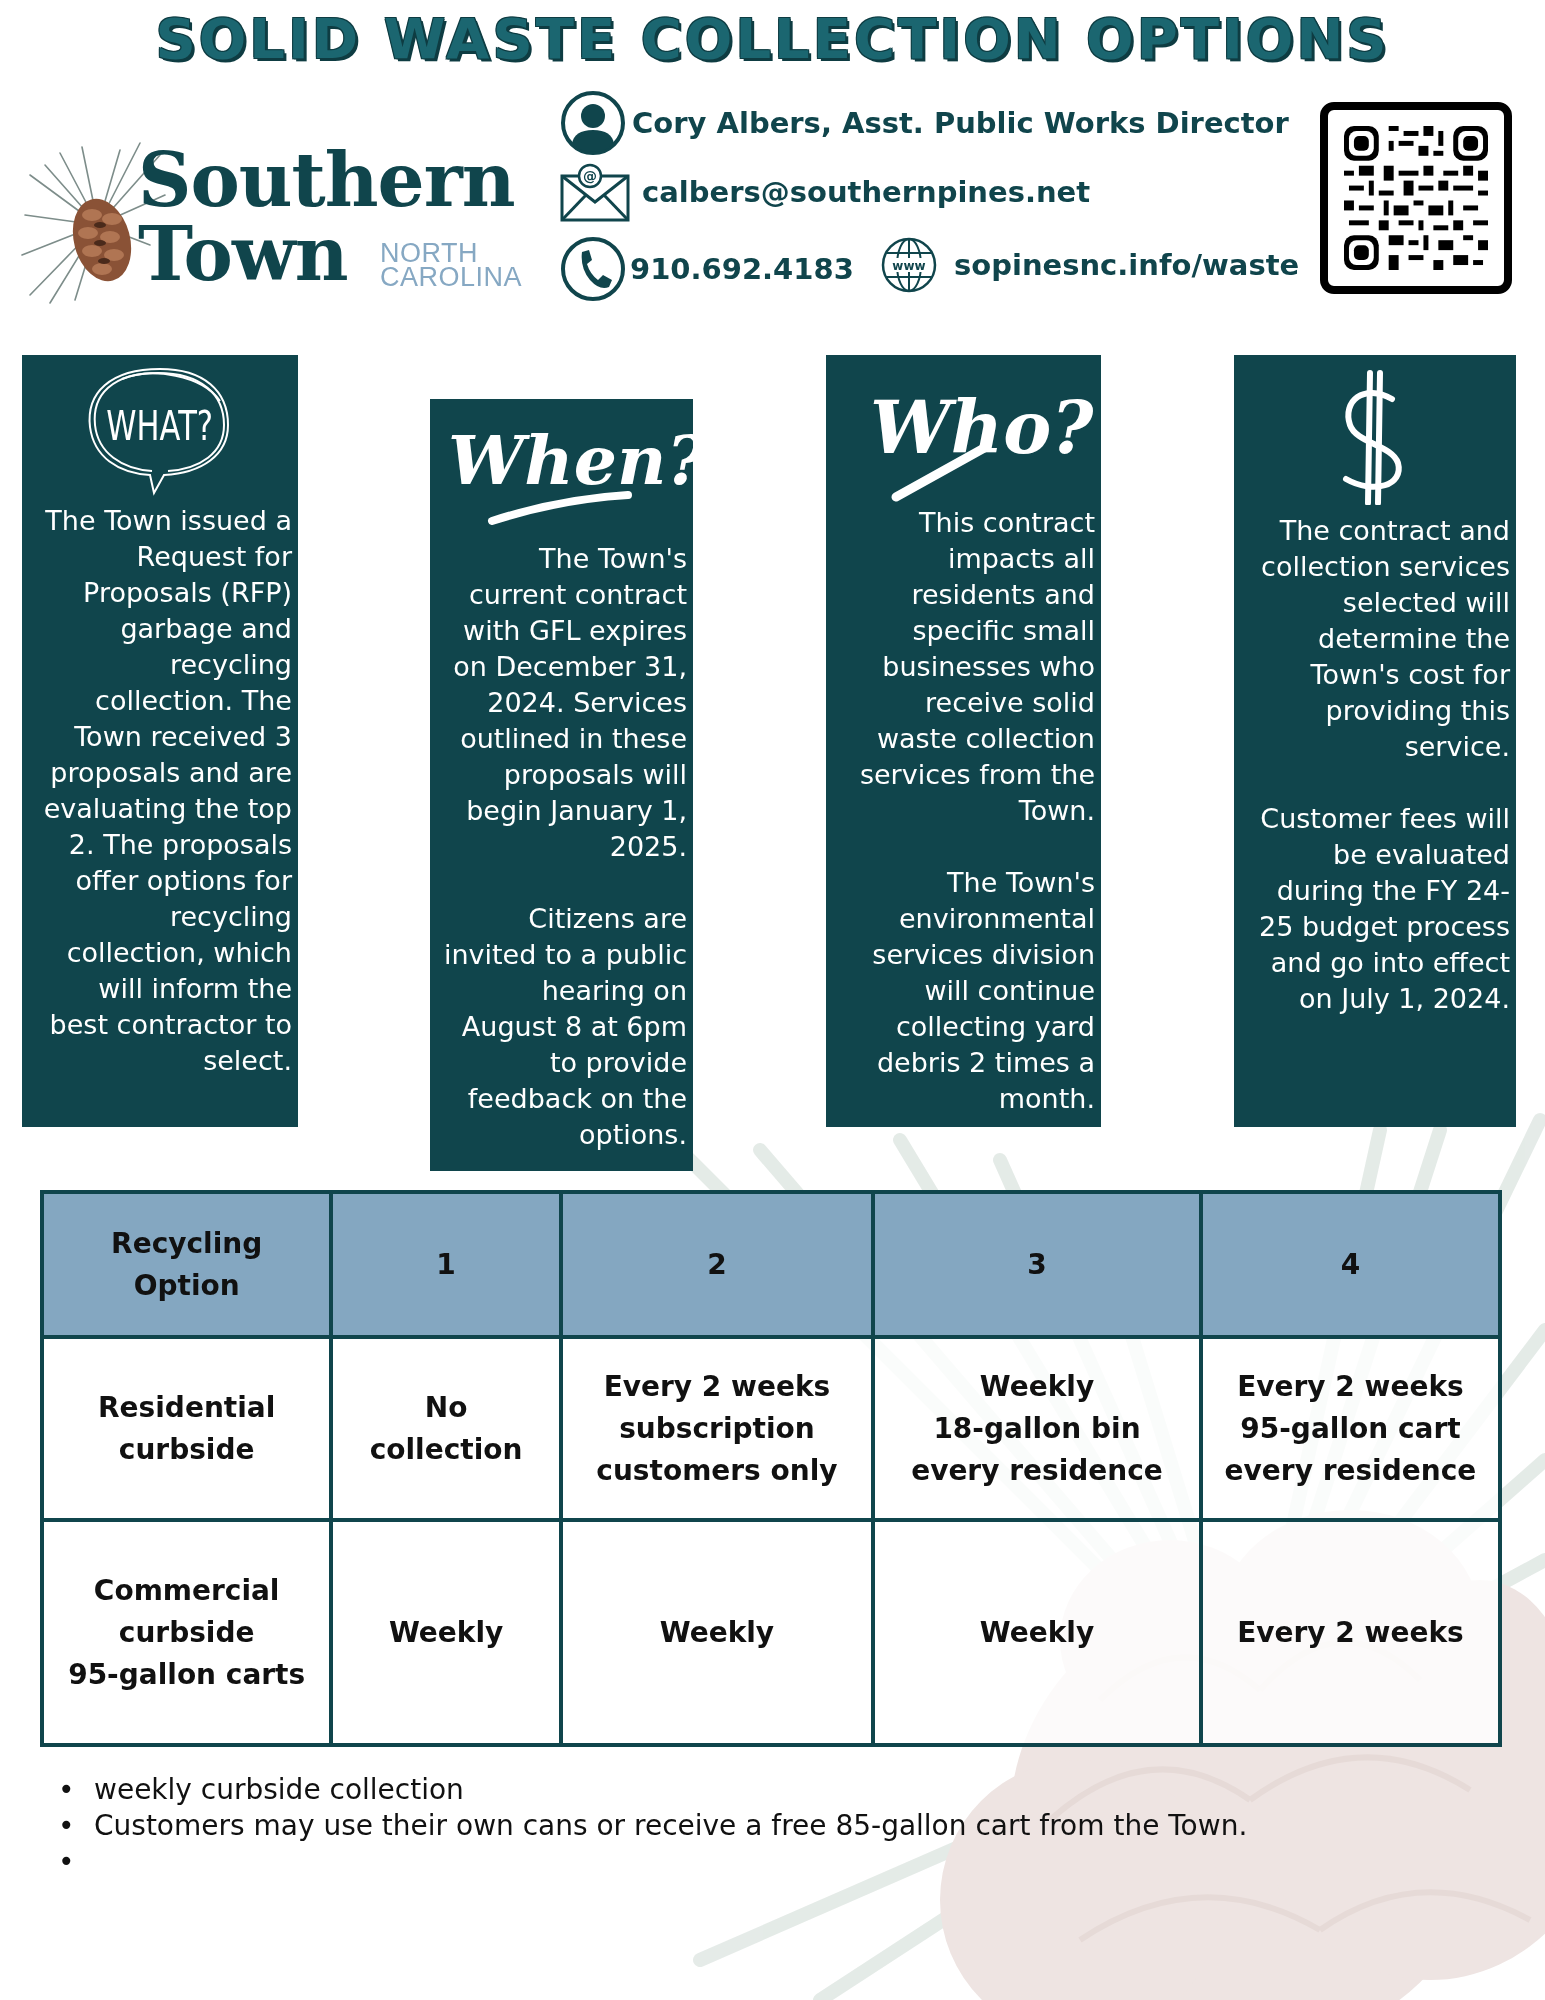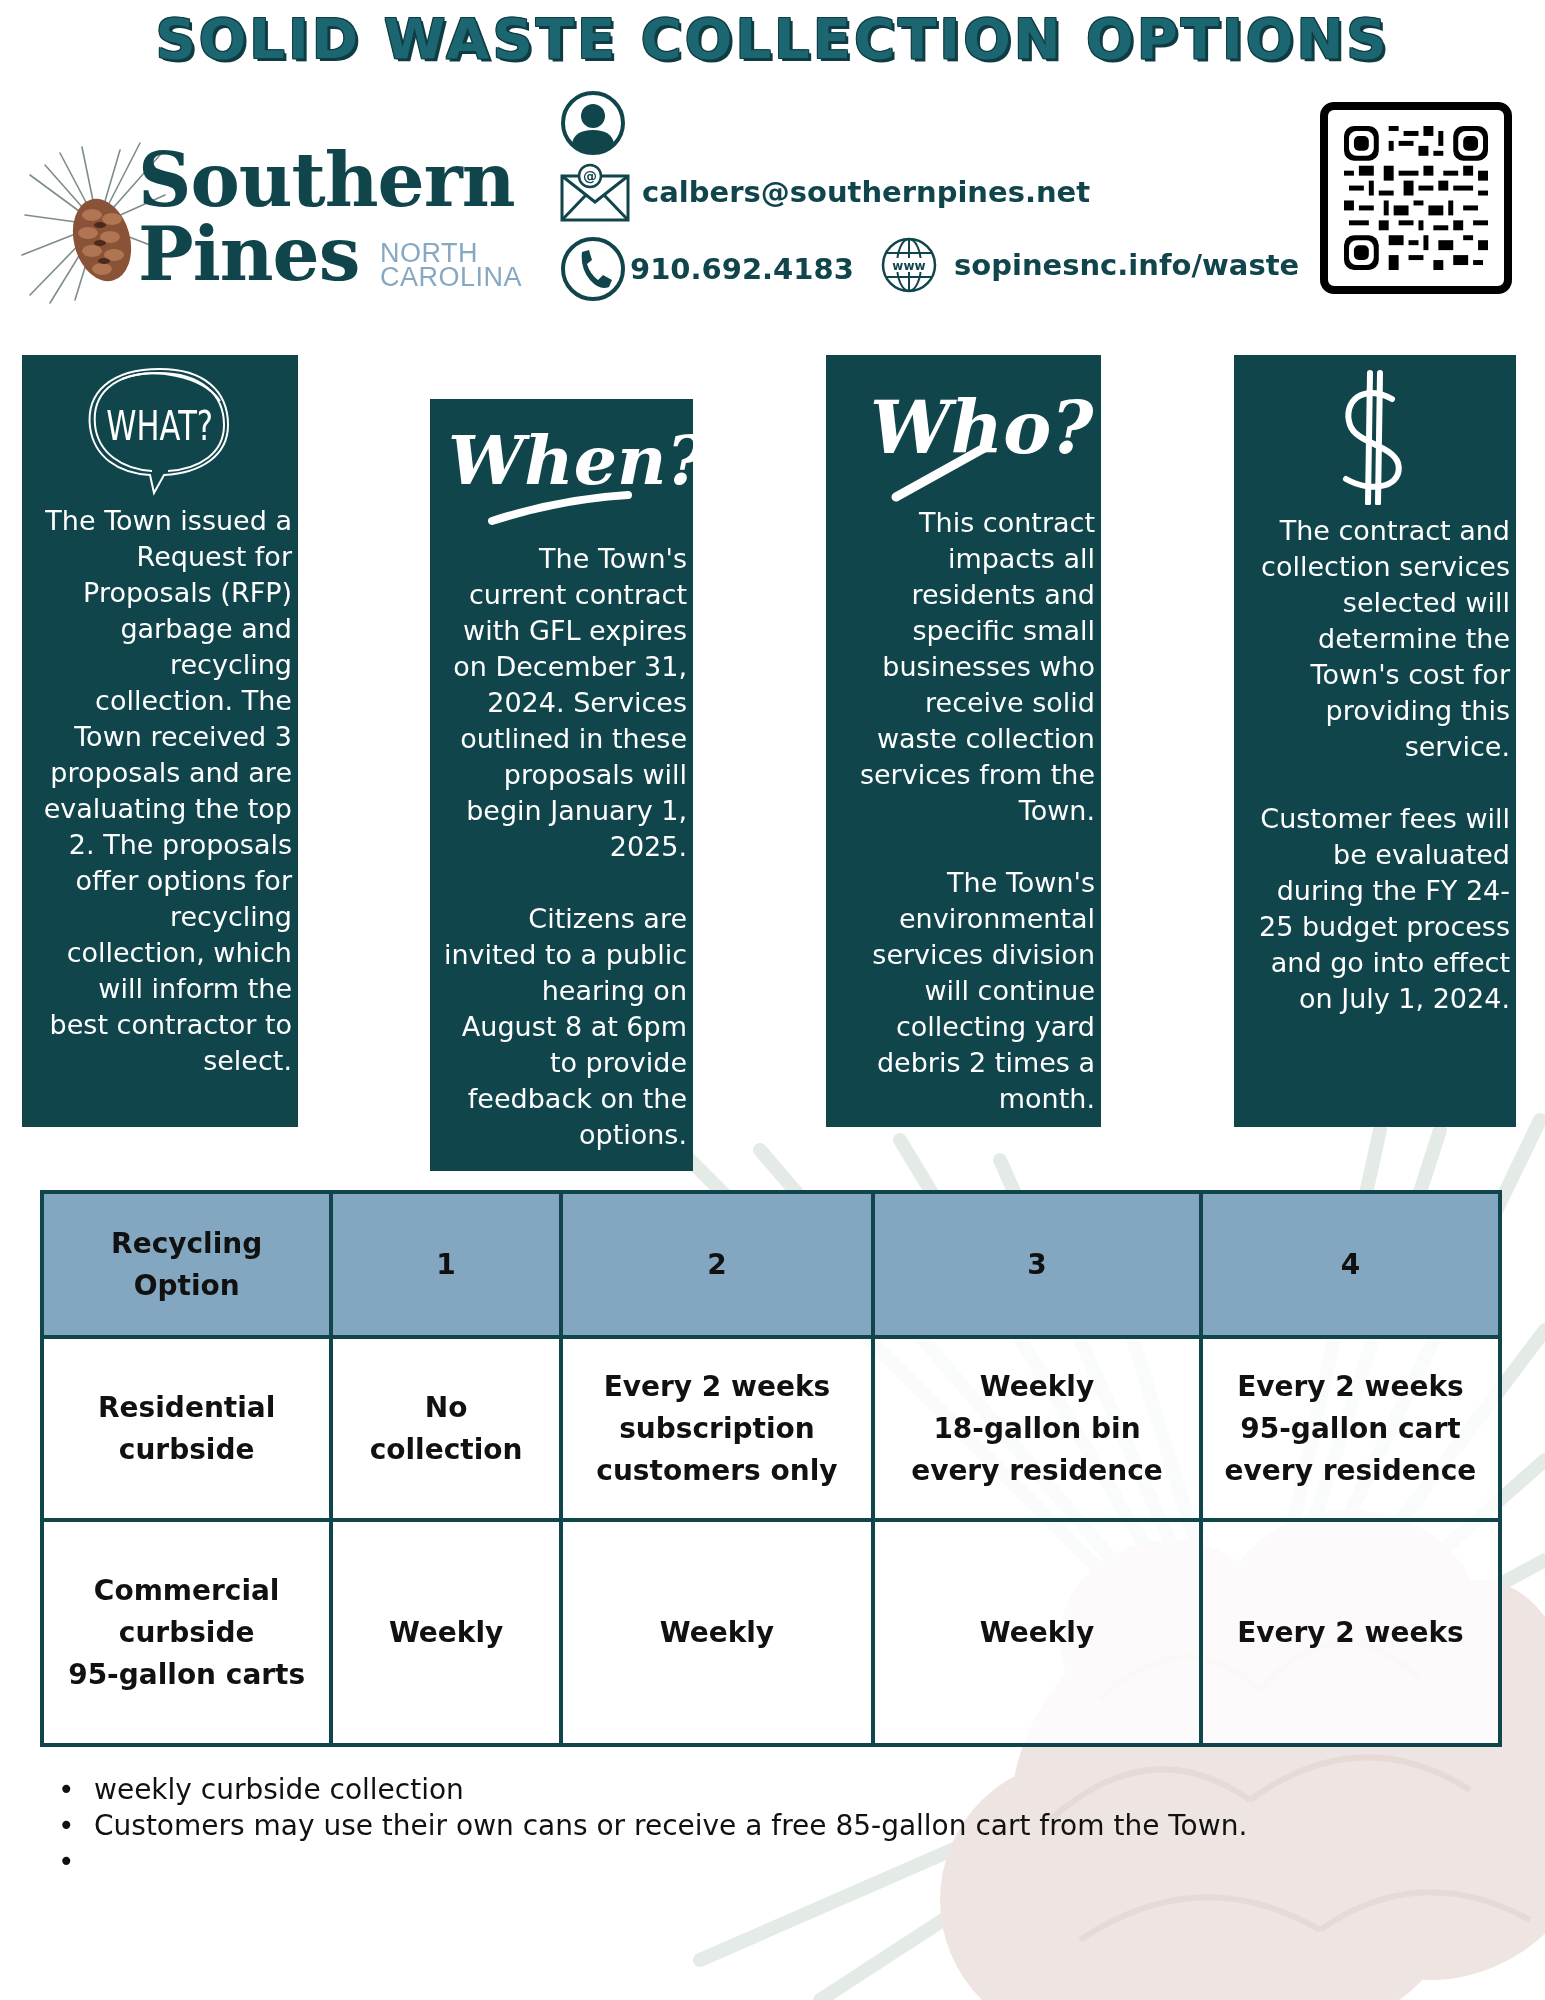--- a/index.html
+++ b/index.html
@@ -149,33 +149,34 @@
       <ellipse cx="94" cy="120" rx="10" ry="6"></ellipse>
       <ellipse cx="82" cy="134" rx="10" ry="6"></ellipse>
     </g>
     <g fill="#4a2a1b">
       <ellipse cx="80" cy="90" rx="6" ry="3"></ellipse>
       <ellipse cx="80" cy="108" rx="6" ry="3"></ellipse>
       <ellipse cx="84" cy="126" rx="6" ry="3"></ellipse>
     </g>
   </svg>
   <div class="logo-word-1">Southern</div>
-  <div class="logo-word-2">Pines</div>
+  <div class="logo-word-2">Town</div>
   <div class="logo-state">
     <div>NORTH</div>
     <div>CAROLINA</div>
   </div>
 </div>
 
 <div class="contact c-name">
   <svg class="icon" width="66" height="66" viewBox="0 0 66 66" style="margin-right:6px">
     <circle cx="33" cy="33" r="30" fill="none" stroke="#10454c" stroke-width="4"></circle>
     <circle cx="33" cy="26" r="12" fill="#10454c"></circle>
     <path d="M12 54 Q14 40 33 40 Q52 40 54 54 Q44 62 33 62 Q22 62 12 54Z" fill="#10454c"></path>
   </svg>
+  <span class="ctext">Cory Albers, Asst. Public Works Director</span>
 </div>
 
 <div class="contact c-email">
   <svg class="icon" width="70" height="60" viewBox="0 0 70 60" style="margin-right:12px">
     <rect x="2" y="14" width="66" height="44" fill="none" stroke="#10454c" stroke-width="3"></rect>
     <polyline points="2,14 35,40 68,14" fill="none" stroke="#10454c" stroke-width="3"></polyline>
     <line x1="2" y1="58" x2="26" y2="33" stroke="#10454c" stroke-width="3"></line>
     <line x1="68" y1="58" x2="44" y2="33" stroke="#10454c" stroke-width="3"></line>
     <circle cx="30" cy="14" r="11" fill="#fff" stroke="#10454c" stroke-width="2.5"></circle>
     <text x="30" y="19" text-anchor="middle" font-size="14" font-weight="bold" fill="#10454c" font-family="DejaVu Sans, sans-serif">@</text>

